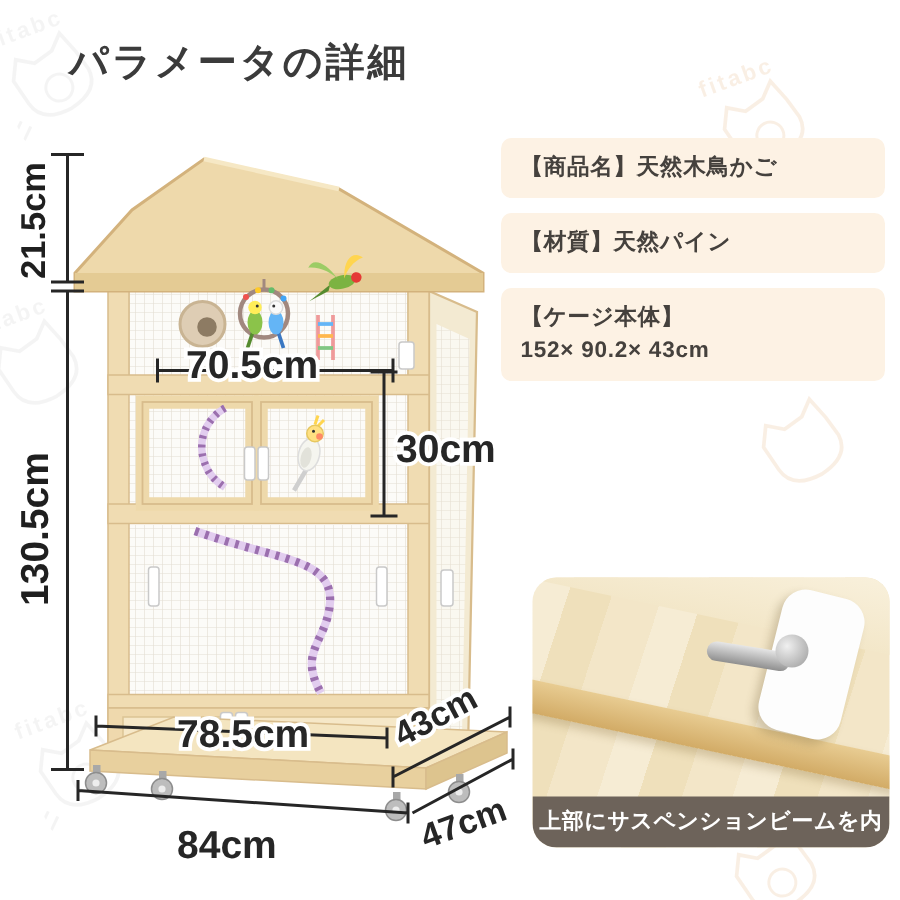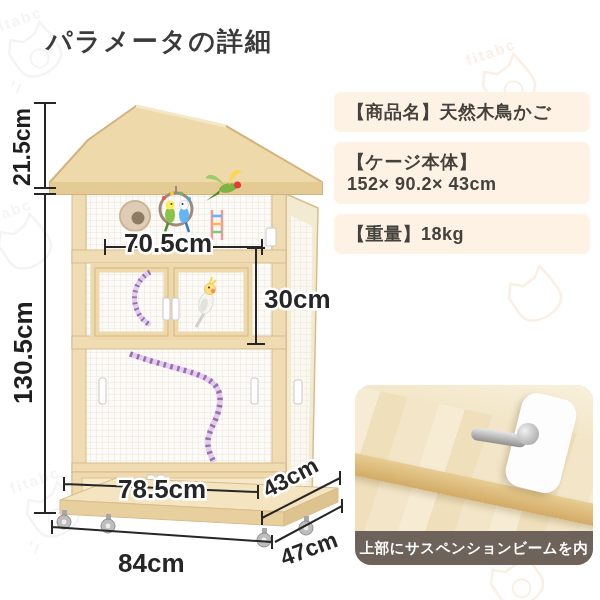--- a/index.html
+++ b/index.html
@@ -14,21 +14,21 @@
   .wm .wm-text{font-size:15px;font-weight:700;letter-spacing:2px;transform:rotate(8deg);}
   .wm svg{width:70px;height:60px;}
 
   
   .title{position:absolute;top:24px;left:0;right:0;text-align:left;
          font-size:26px;font-weight:800;color:#3b3b3b;letter-spacing:2px;margin-left:46px;}
 
   
   .specs{position:absolute;left:334px;top:92px;width:256px;}
   .spec-box{background:#fdf2e4;border-radius:7px;padding:9px 13px;margin-bottom:10px;}
-  .spec-line{font-size:18px;line-height:22px;font-weight:700;color:#45413d;letter-spacing:.5px;}
+  .spec-line{font-size:15px;line-height:22px;font-weight:700;color:#45413d;letter-spacing:.5px;}
 
   
   .inset{position:absolute;left:355px;top:385px;width:238px;height:180px;border-radius:16px;
          overflow:hidden;background:repeating-linear-gradient(108deg,
            #f6ecd4 0 26px,#efe0bb 26px 54px,#f3e6c8 54px 86px);}
   .inset .plank-hi{position:absolute;left:-30px;top:-40px;width:340px;height:70px;
          background:linear-gradient(#fbf4e3,#f3e7c9);transform:rotate(12deg);}
   .inset .beam{position:absolute;left:-25px;top:98px;width:330px;height:22px;
          background:linear-gradient(#e8cc92,#d2ab66);transform:rotate(12deg);
          box-shadow:0 4px 6px rgba(120,90,40,.25);}
@@ -244,25 +244,25 @@
     <text class="dim-mid" transform="translate(268,416) rotate(-28)">43cm</text>
     <text class="dim-big" x="118" y="490">84cm</text>
     <text class="dim-mid" transform="translate(284,484) rotate(-20)">47cm</text>
   </svg>
 
   <div class="specs">
     <div class="spec-box">
       <div class="spec-line">【商品名】天然木鳥かご</div>
     </div>
     <div class="spec-box">
+      <div class="spec-line">【材質】天然パイン</div>
+    </div>
+    <div class="spec-box">
       <div class="spec-line">【ケージ本体】</div>
       <div class="spec-line">152× 90.2× 43cm</div>
-    </div>
-    <div class="spec-box">
-      <div class="spec-line">【重量】18kg</div>
     </div>
   </div>
 
   <div class="inset">
     <div class="plank-hi"></div>
     <div class="beam"></div>
     <div class="bracket"></div>
     <div class="peg"></div>
     <div class="peg-hub"></div>
     <div class="caption">上部にサスペンションビームを内蔵</div>

